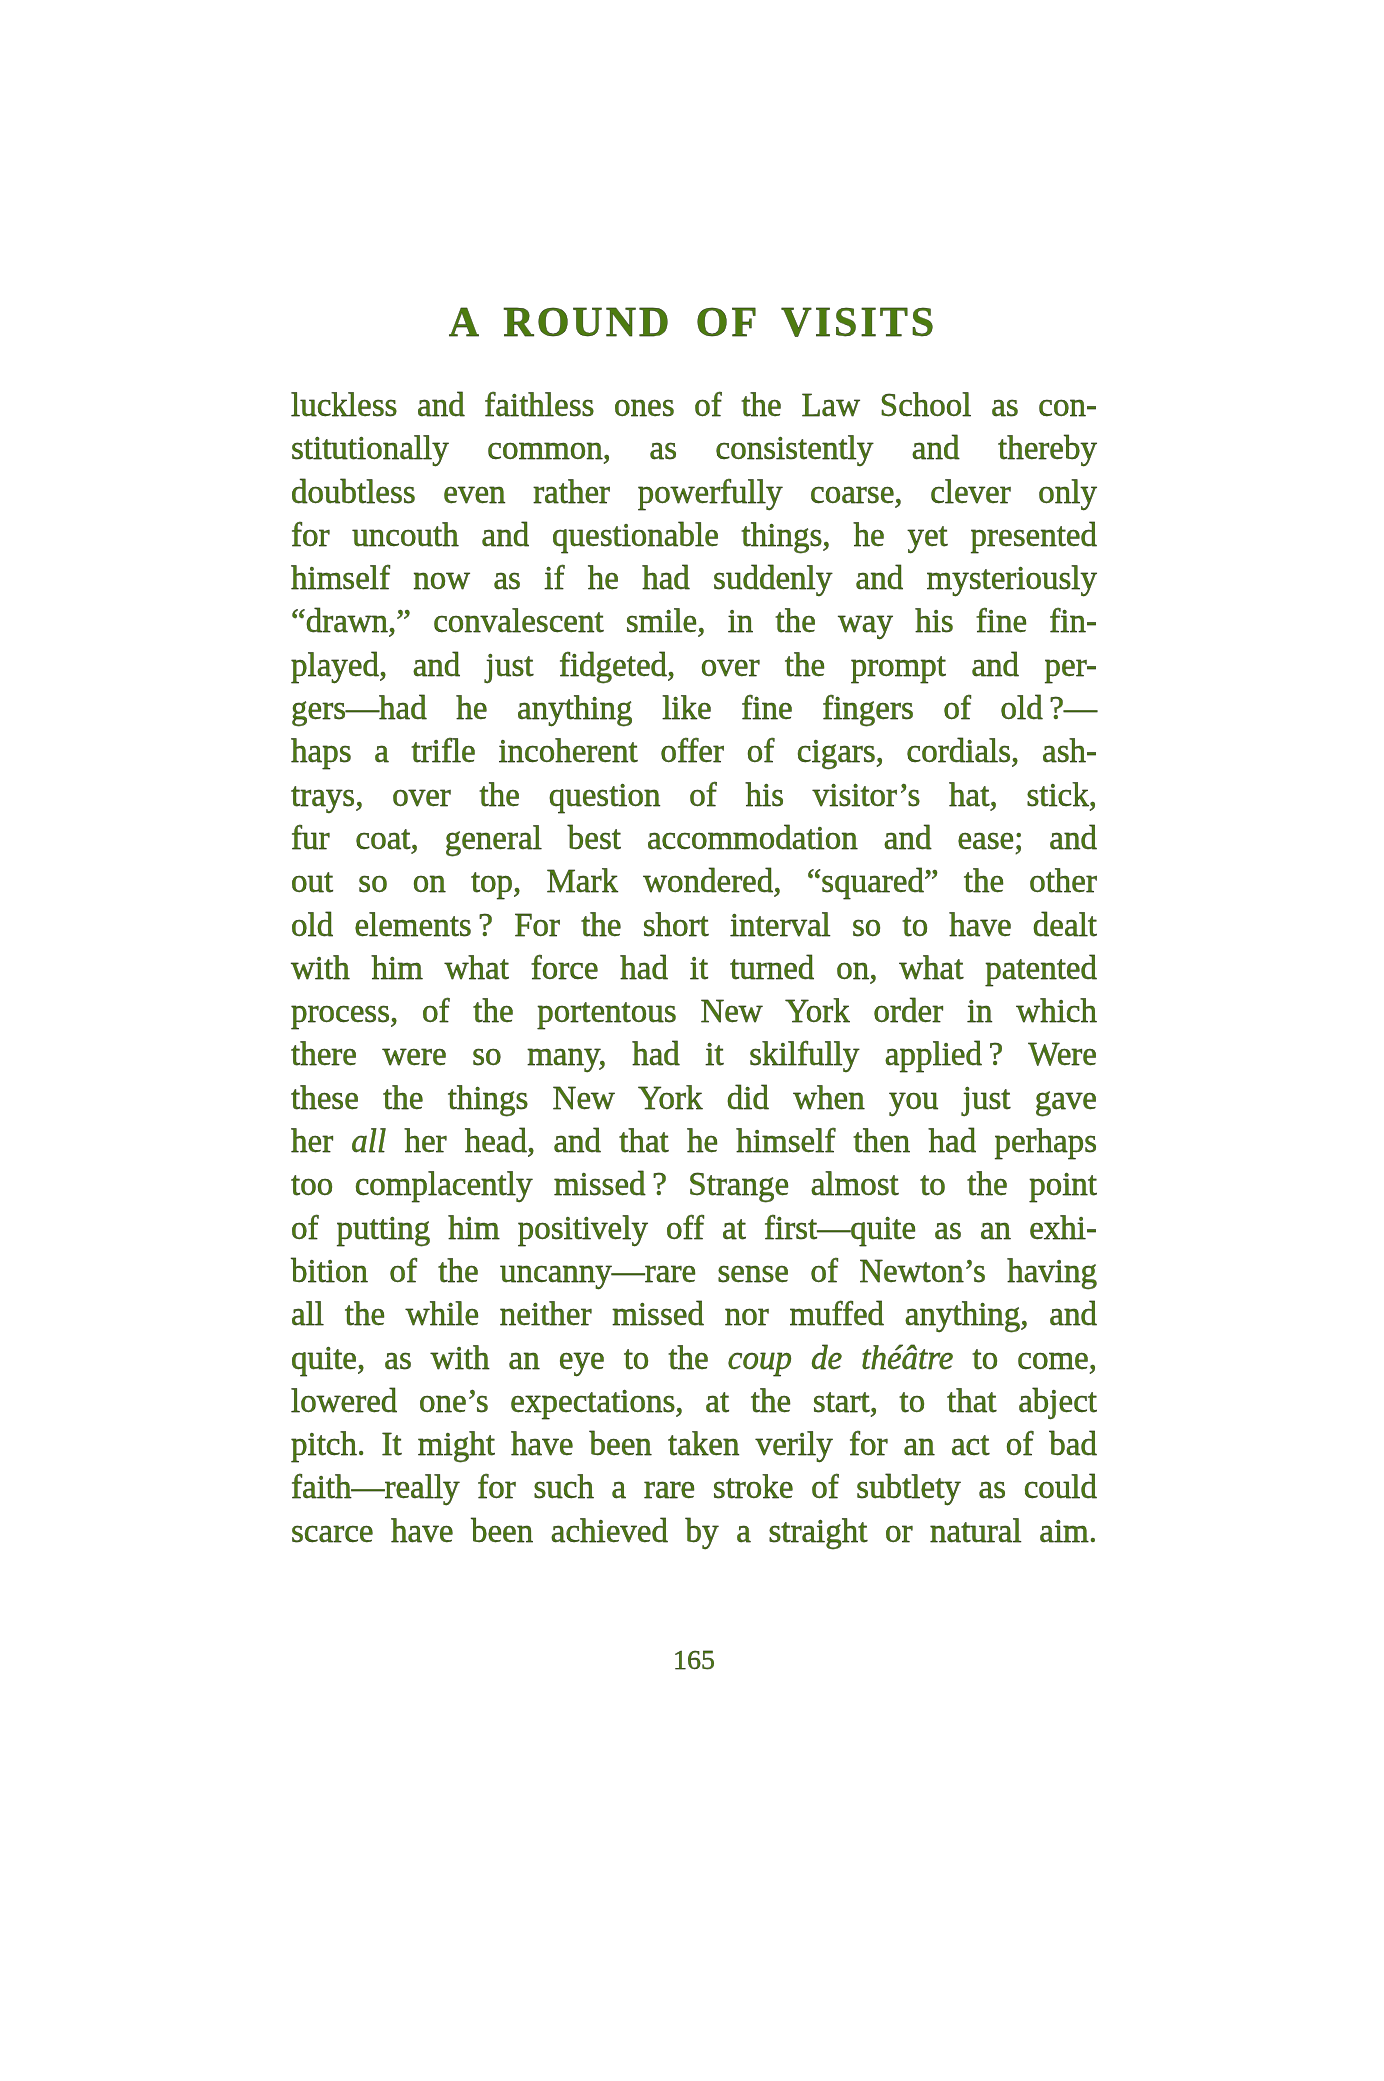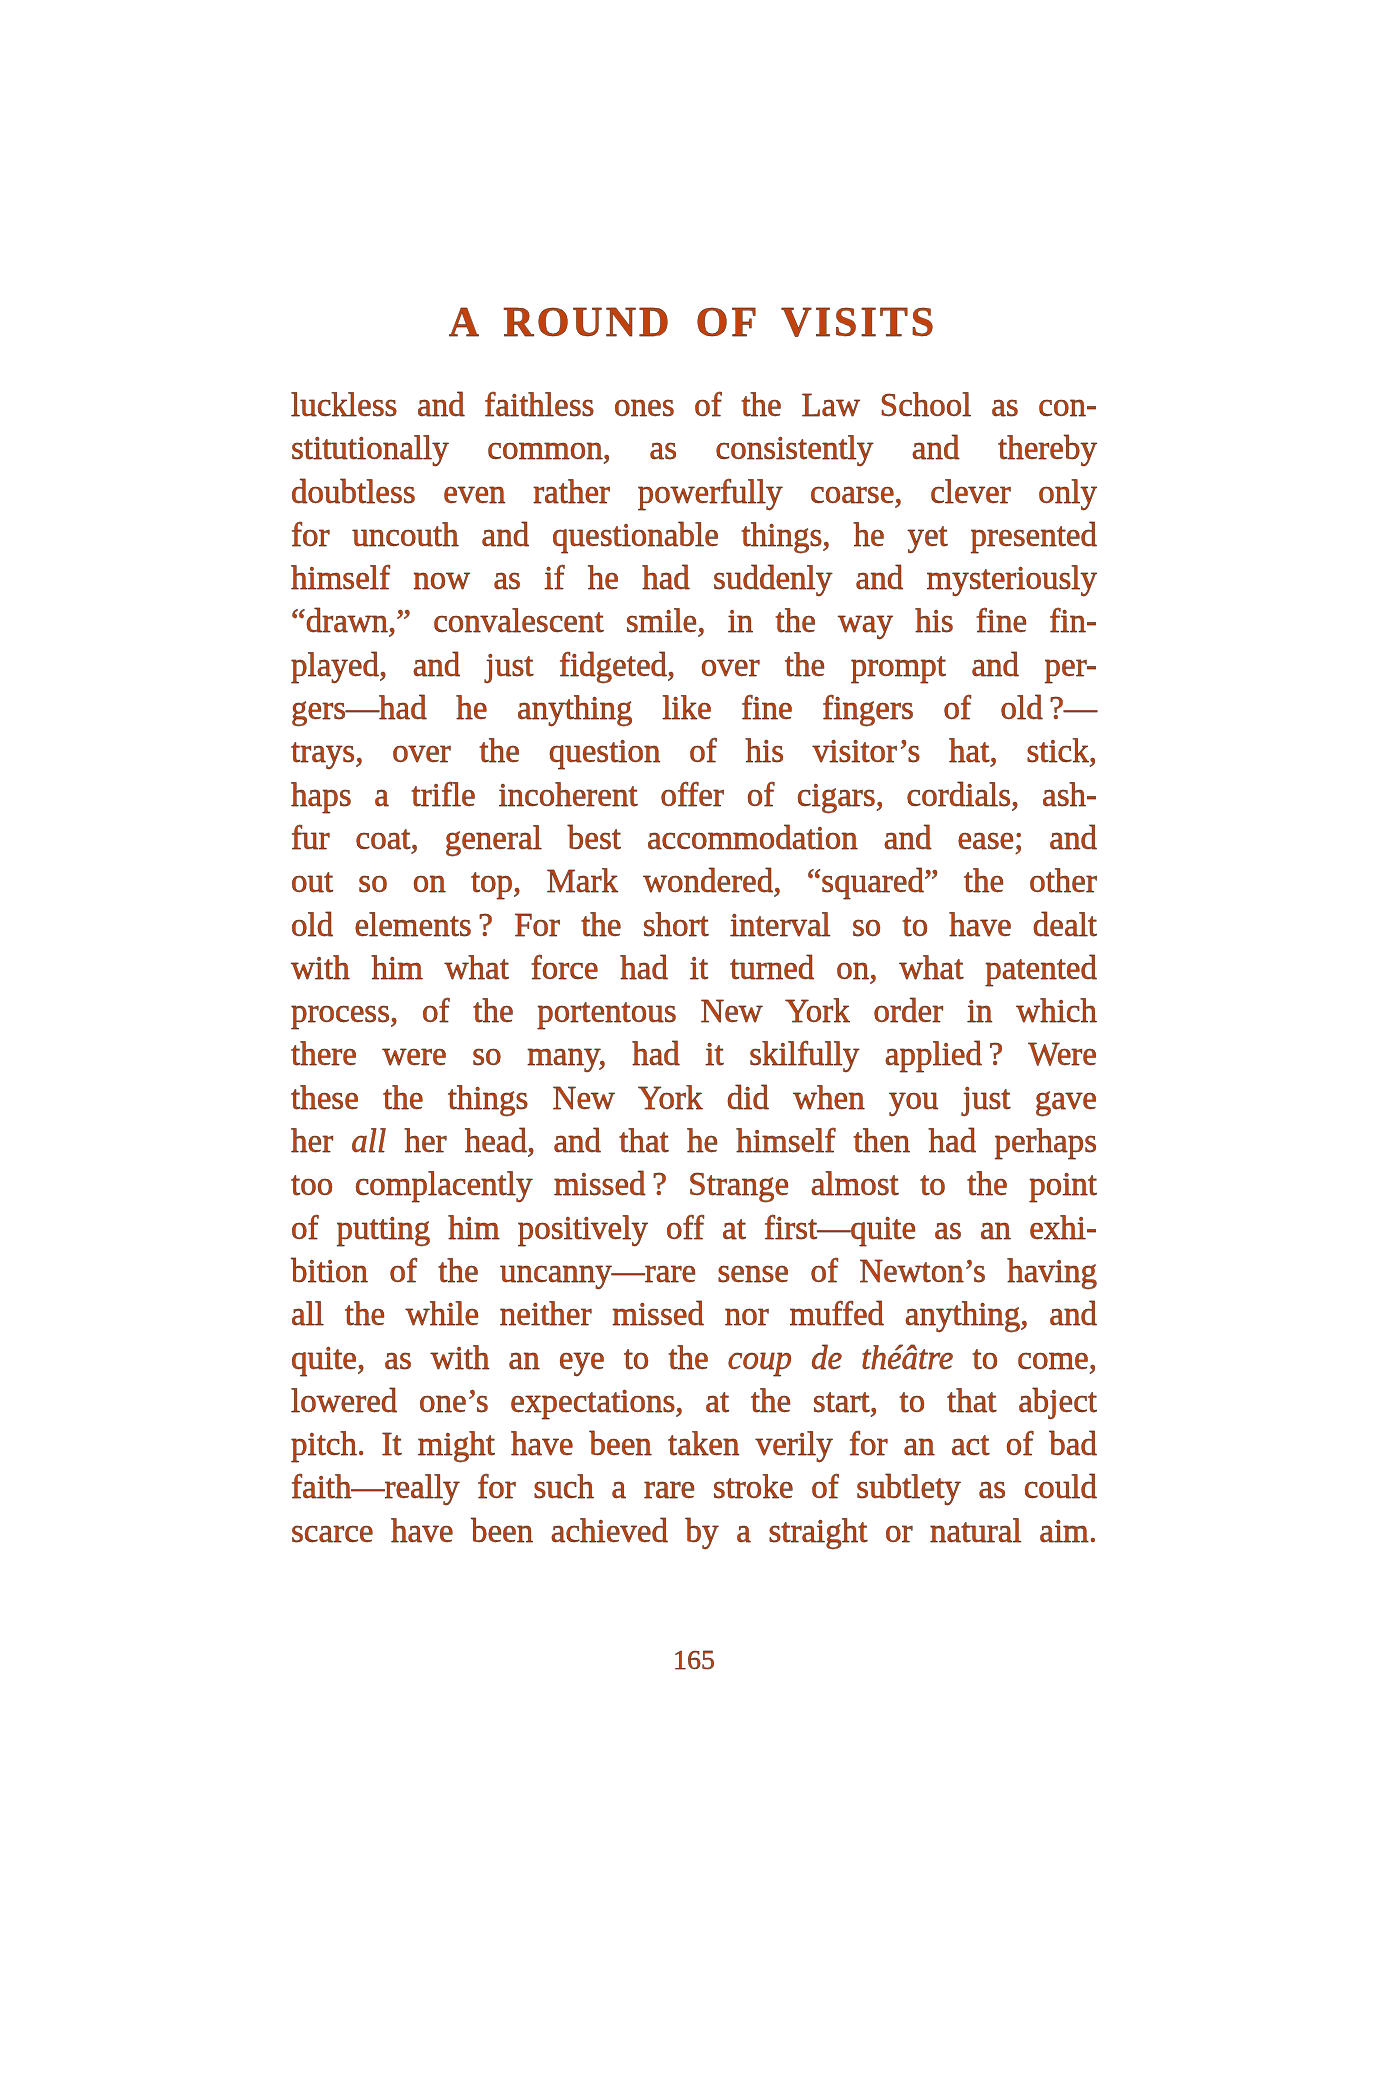--- a/index.html
+++ b/index.html
@@ -1,21 +1,21 @@
 <!DOCTYPE html>
 <html><head>
 <meta charset="utf-8">
 <style>
   html, body { margin: 0; padding: 0; background: #ffffff; }
   .page {
     position: relative;
     width: 1311px;
     height: 2081px;
     background: #ffffff;
-    color: #c2410c;
+    color: #4d7c0f;
     font-family: "Liberation Serif", serif;
     -webkit-text-stroke: 0.35px #000;
     overflow: hidden;
   }
   .title {
     position: absolute;
     top: 300px;
     left: 290px;
     width: 806px;
     margin: 0;
@@ -58,22 +58,22 @@
 
   <div class="body-text">
       <div class="line"><span>luckless and faithless ones of the Law School as con-</span></div>
       <div class="line"><span>stitutionally common, as consistently and thereby</span></div>
       <div class="line"><span>doubtless even rather powerfully coarse, clever only</span></div>
       <div class="line"><span>for uncouth and questionable things, he yet presented</span></div>
       <div class="line"><span>himself now as if he had suddenly and mysteriously</span></div>
       <div class="line"><span>“drawn,” convalescent smile, in the way his fine fin-</span></div>
       <div class="line"><span>played, and just fidgeted, over the prompt and per-</span></div>
       <div class="line"><span>gers—had he anything like fine fingers of old ?—</span></div>
+      <div class="line"><span>haps a trifle incoherent offer of cigars, cordials, ash-</span></div>
       <div class="line"><span>trays, over the question of his visitor’s hat, stick,</span></div>
-      <div class="line"><span>haps a trifle incoherent offer of cigars, cordials, ash-</span></div>
       <div class="line"><span>fur coat, general best accommodation and ease; and</span></div>
       <div class="line"><span>out so on top, Mark wondered, “squared” the other</span></div>
       <div class="line"><span>old elements ? For the short interval so to have dealt</span></div>
       <div class="line"><span>with him what force had it turned on, what patented</span></div>
       <div class="line"><span>process, of the portentous New York order in which</span></div>
       <div class="line"><span>there were so many, had it skilfully applied ? Were</span></div>
       <div class="line"><span>these the things New York did when you just gave</span></div>
       <div class="line"><span>her </span><span class="it">all</span><span> her head, and that he himself then had perhaps</span></div>
       <div class="line"><span>too complacently missed ? Strange almost to the point</span></div>
       <div class="line"><span>of putting him positively off at first—quite as an exhi-</span></div>

